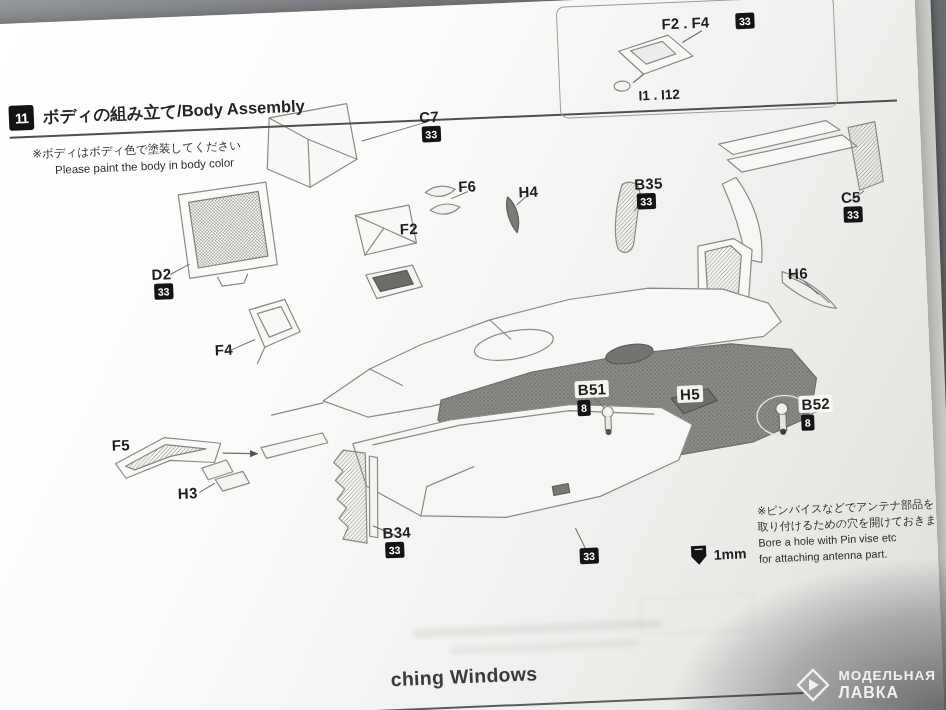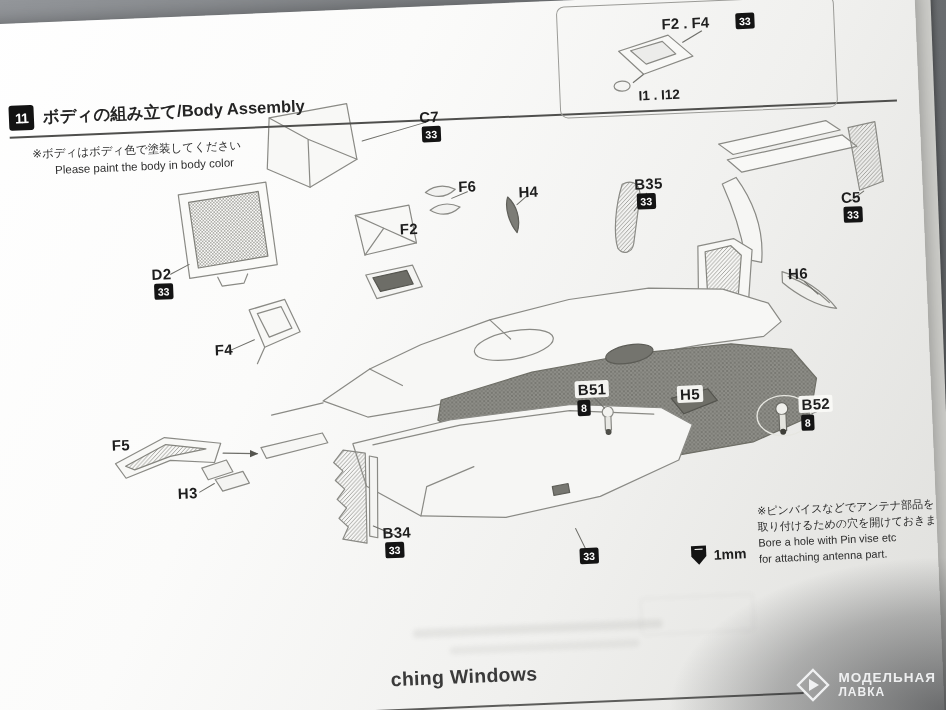--- a/index.html
+++ b/index.html
@@ -67,21 +67,21 @@
   .ghost2{left:468px;top:641px;width:190px;height:8px;opacity:.08;}
   .ghost3{left:660px;top:600px;width:110px;height:34px;opacity:.05;border:2px solid #555;background:transparent;}
 
   .corner-shadow{
     position:absolute;right:0;bottom:0;width:320px;height:170px;z-index:8;pointer-events:none;
     background:radial-gradient(120% 125% at 100% 100%,rgba(28,30,34,.60) 0%,rgba(28,30,34,.28) 45%,rgba(28,30,34,0) 72%);
   }
   .watermark{position:absolute;right:10px;bottom:8px;display:flex;align-items:center;gap:8px;z-index:9;margin-top:32px;}
   .wm-text{display:flex;flex-direction:column;line-height:1.1;color:rgba(244,245,246,.94);font-weight:bold;letter-spacing:1px;}
   .wm-line1{font-size:13.5px;}
-  .wm-line2{font-size:12px;}
+  .wm-line2{font-size:16px;}
 </style>
 </head>
 <body>
 
 <div class="photo">
   <div class="page-under"></div>
 
   <div class="paper">
 
     <svg class="diagram" width="960" height="760" viewBox="0 0 960 760">

